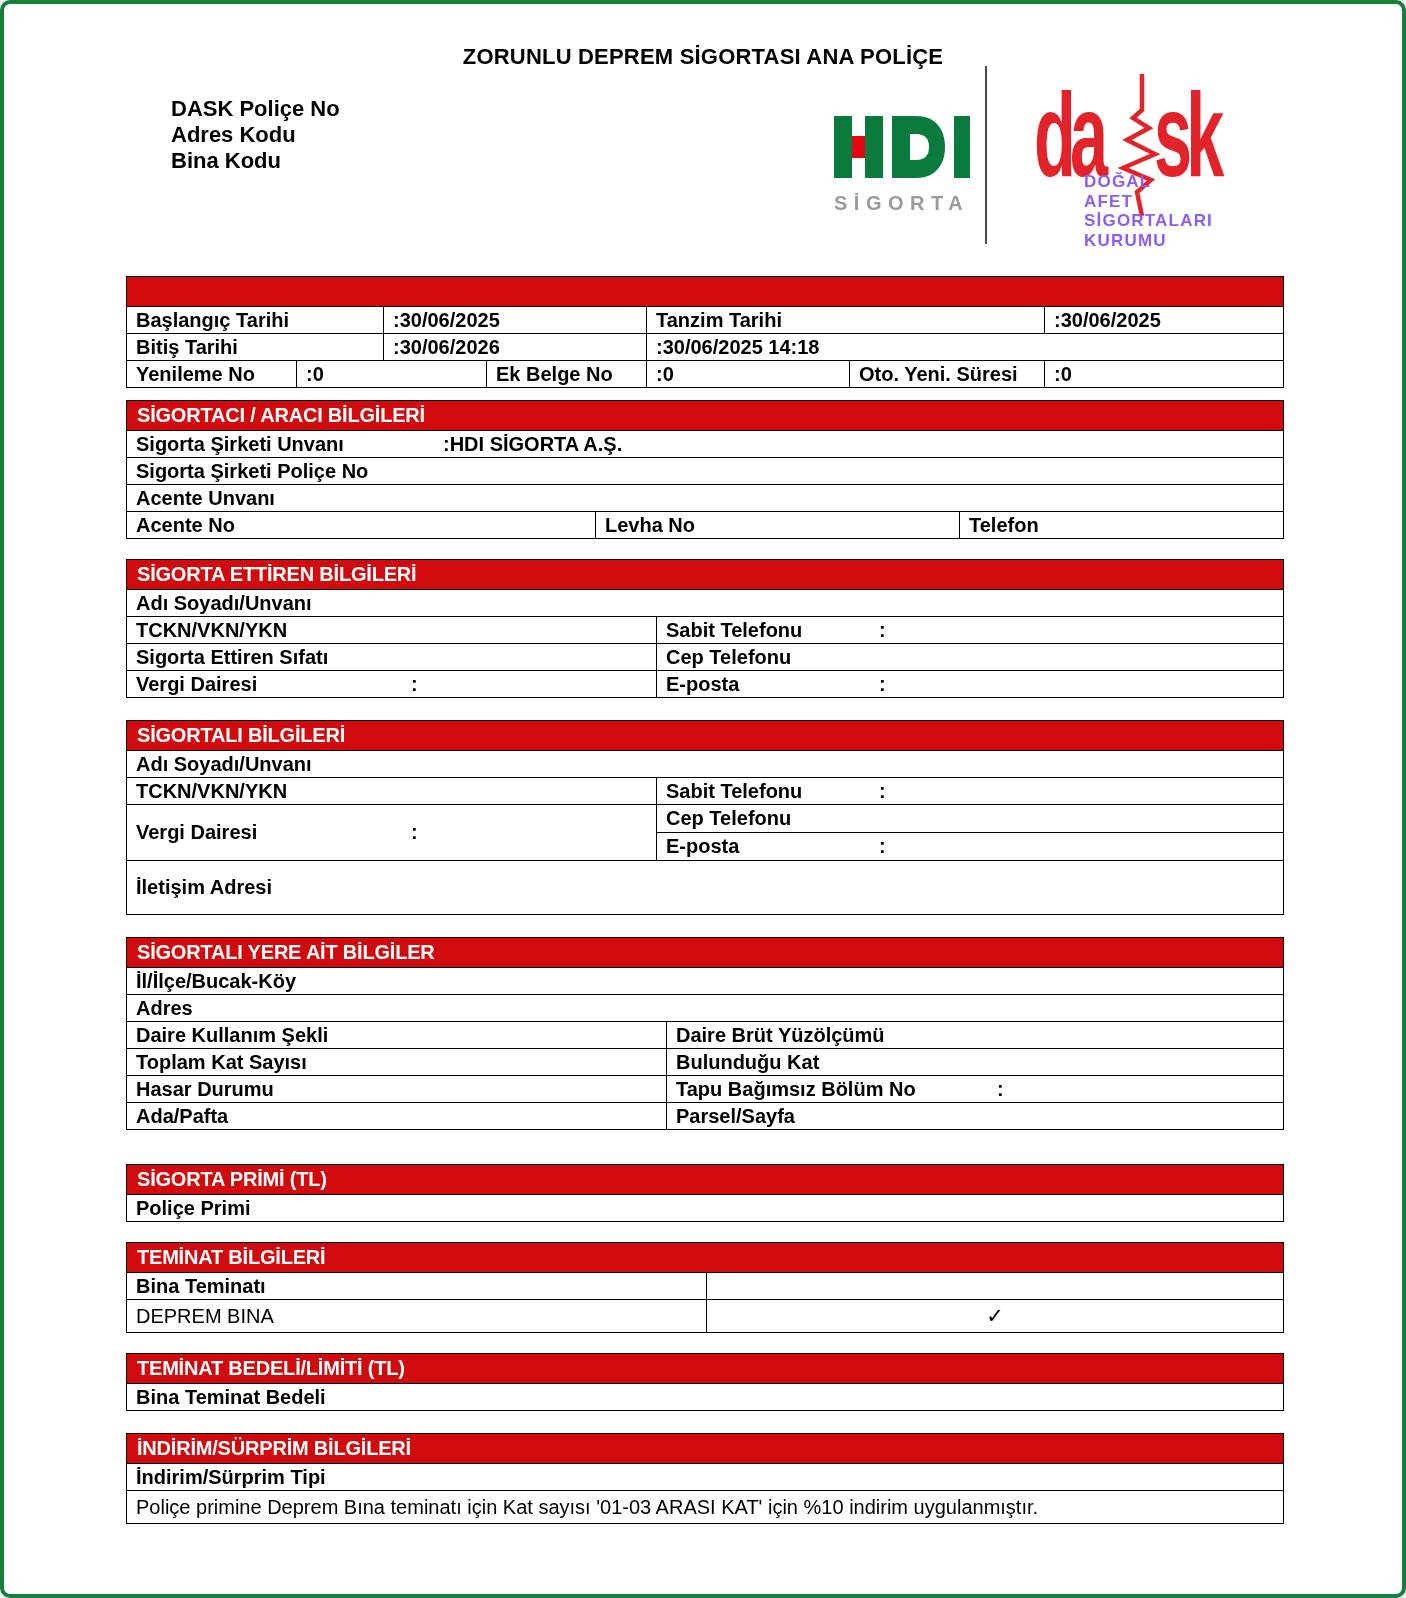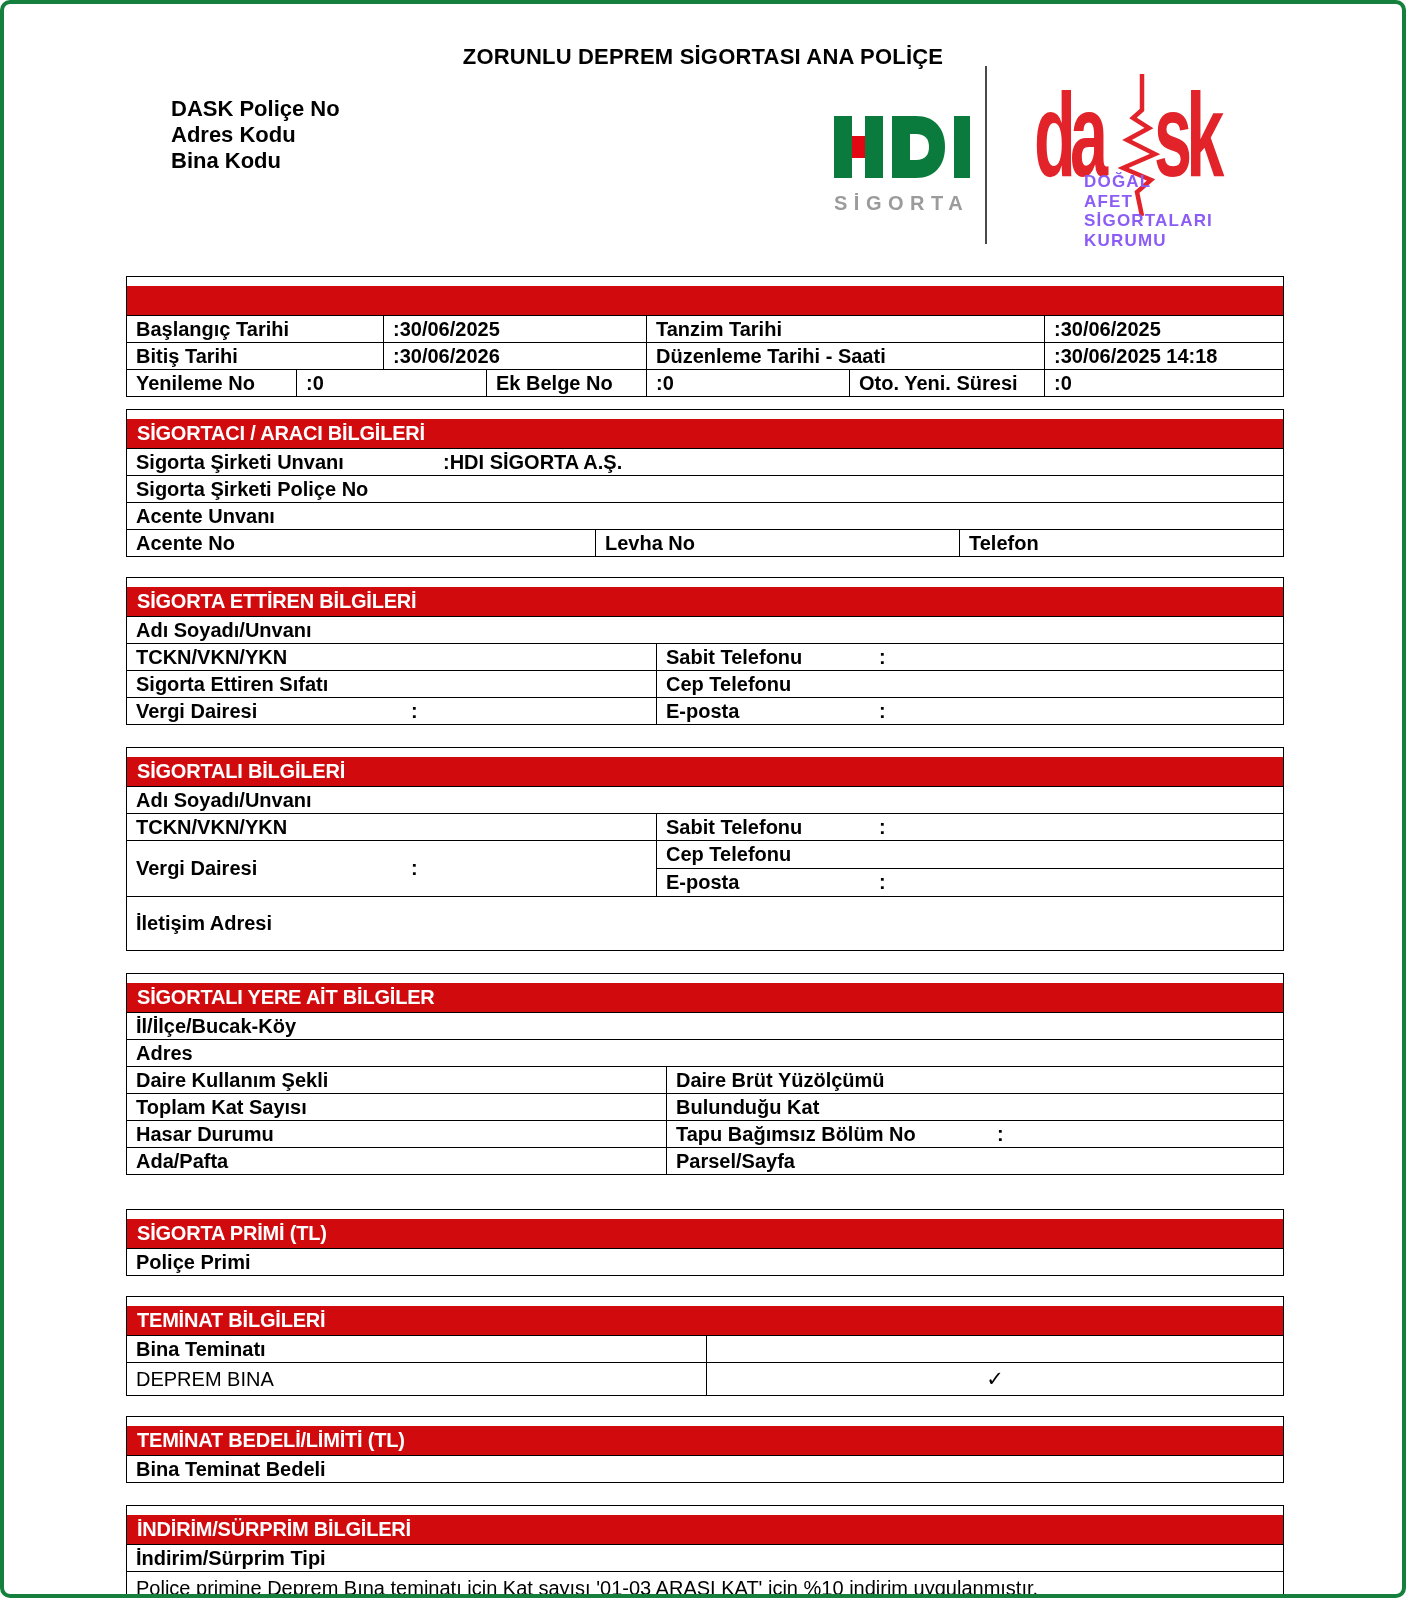--- a/index.html
+++ b/index.html
@@ -20,21 +20,21 @@
     color:var(--dask_red,#e2242a);letter-spacing:-10px;transform:scaleX(0.58);transform-origin:left top;}
   .dask-da{left:8px;top:8px;}
   .dask-sk{left:128px;top:8px;}
   .seismo{position:absolute;left:92px;top:0px;}
   .dask-lines{position:absolute;left:58px;top:104px;font-size:17px;font-weight:800;
     line-height:19.5px;letter-spacing:1.2px;color:#8b5cf6;}
   
   .content{position:absolute;left:122px;top:272px;width:1158px;}
   .tbl{border:1.5px solid #000;box-sizing:border-box;}
   .bar{height:29px;background:var(--section_red,#d10a0e);display:flex;align-items:center;
-    padding-left:10px;color:#fff;font-size:20px;font-weight:bold;letter-spacing:-0.2px;margin-top:9px;}
+    padding-left:10px;color:#fff;font-size:20px;font-weight:bold;letter-spacing:-0.2px;}
   .row{display:flex;height:26px;border-top:1.5px solid #000;align-items:stretch;}
   .tbl > .row:first-child{border-top:none;}
   .row.h55{height:55px;}
   .row.h53{height:53px;}
   .row.h32{height:32px;}
   .cell{position:relative;display:flex;align-items:center;padding-left:9px;
     border-right:1.5px solid #000;box-sizing:border-box;font-size:20px;font-weight:bold;
     white-space:nowrap;overflow:hidden;}
   .cell:last-child{border-right:none;}
   .fill{flex:1;}
@@ -102,21 +102,20 @@
       <div class="bar"></div>
       <div class="row">
         <div class="cell" style="width:257px">Başlangıç Tarihi</div>
         <div class="cell" style="width:263px">:30/06/2025</div>
         <div class="cell" style="width:398px">Tanzim Tarihi</div>
         <div class="cell fill">:30/06/2025</div>
       </div>
       <div class="row">
         <div class="cell" style="width:257px">Bitiş Tarihi</div>
         <div class="cell" style="width:263px">:30/06/2026</div>
-        <div class="cell" style="width:398px">Düzenleme Tarihi - Saati</div>
         <div class="cell fill">:30/06/2025 14:18</div>
       </div>
       <div class="row">
         <div class="cell" style="width:170px">Yenileme No</div>
         <div class="cell" style="width:190px">:0</div>
         <div class="cell" style="width:160px">Ek Belge No</div>
         <div class="cell" style="width:203px">:0</div>
         <div class="cell" style="width:195px">Oto. Yeni. Süresi</div>
         <div class="cell fill">:0</div>
       </div>

